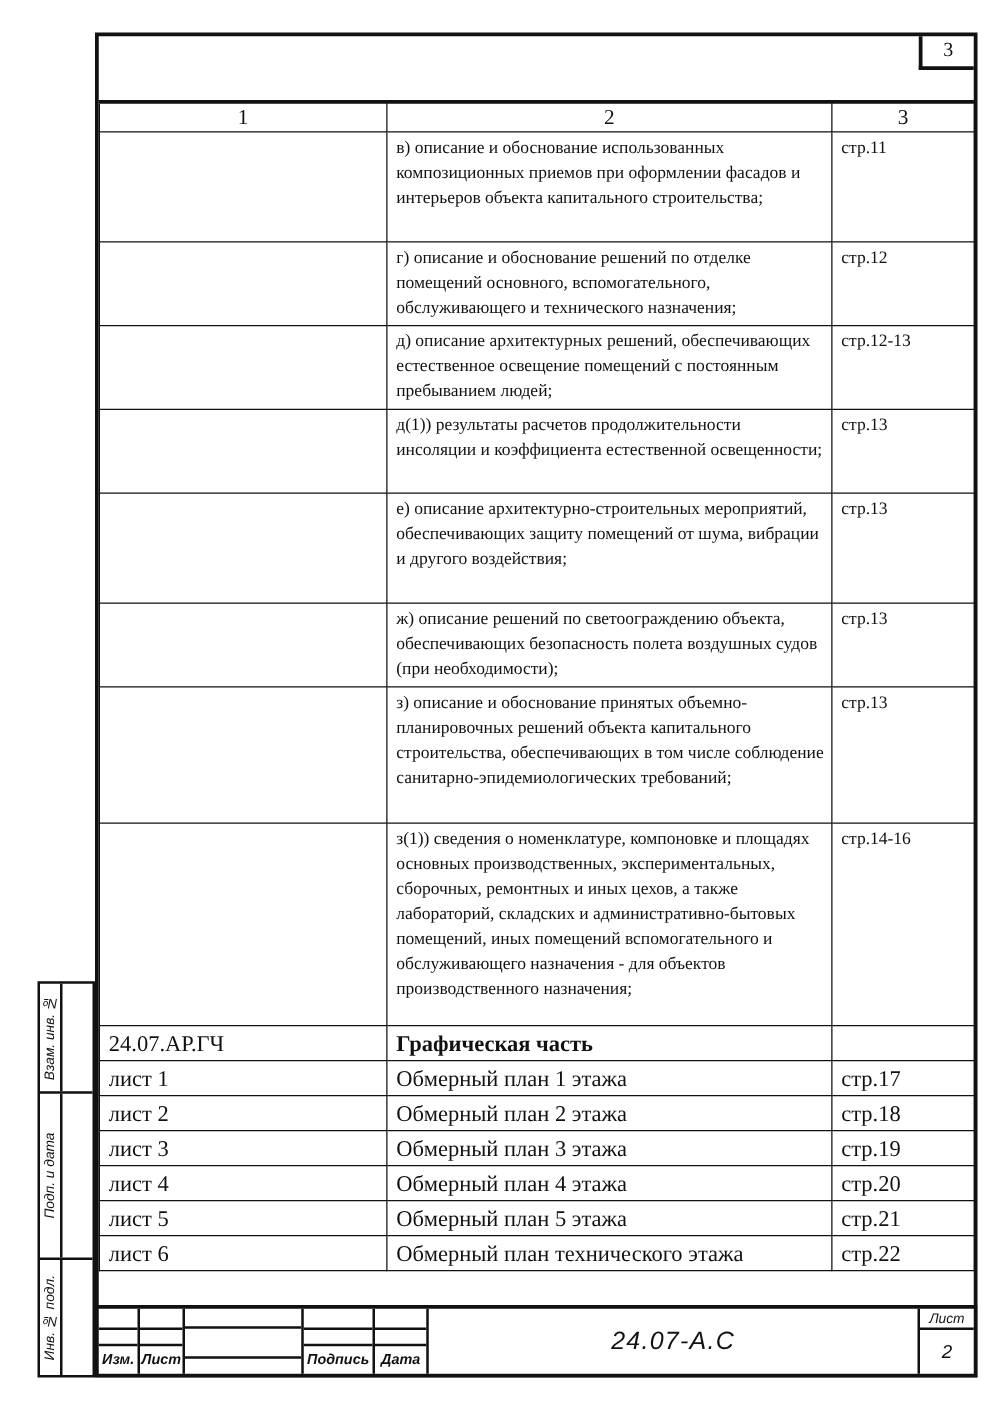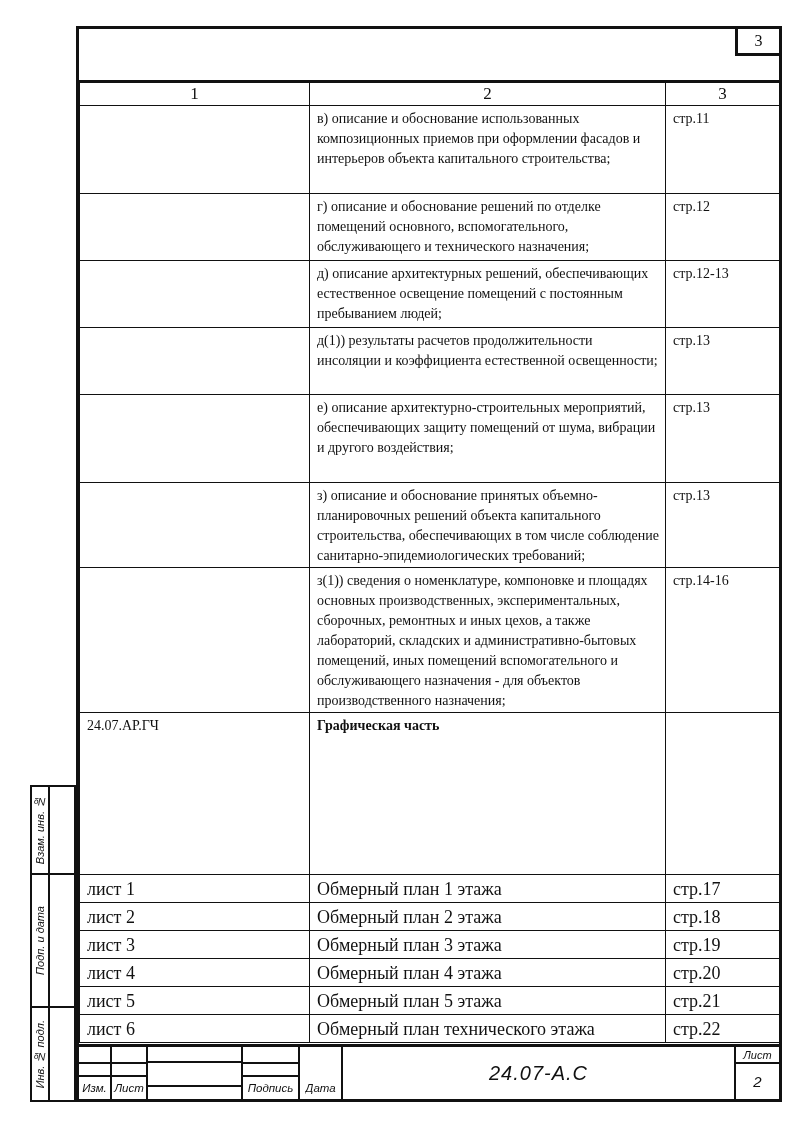--- a/index.html
+++ b/index.html
@@ -73,26 +73,27 @@
     border:3px solid #111;
     box-sizing:border-box;
     display:flex;
     background:#fff;
     font-family:"Liberation Sans","DejaVu Sans",sans-serif;
   }
   .tb-col {
     display:flex; flex-direction:column;
     border-right:2px solid #111;
     box-sizing:border-box;
+    font-weight:bold;
   }
   .tb-col:nth-child(1){ width:33px; }
   .tb-col:nth-child(2){ width:36px; }
   .tb-col:nth-child(3){ width:95px;gap:12px; }
   .tb-col:nth-child(4){ width:57px; }
-  .tb-col:nth-child(5){ width:43px;align-items:center; }
+  .tb-col:nth-child(5){ width:43px; }
   .tb-cell-a { height:17px; border-bottom:2px solid #111; box-sizing:border-box; }
   .tb-cell-b { height:13px; border-bottom:2px solid #111; box-sizing:border-box; }
   .tb-label-cell {
     flex:1; display:flex; align-items:center; justify-content:center;
     font-style:italic; font-size:11.5px; white-space:nowrap; overflow:hidden;
   }
   .tb-doc {
     flex:1; border-right:2px solid #111; box-sizing:border-box;
     display:flex; align-items:center; justify-content:center;
     font-style:italic; font-size:20px; letter-spacing:1px;
@@ -205,20 +206,25 @@
           <td class="cell-title">д(1)) результаты расчетов продолжительности инсоляции и коэффициента естественной освещенности;</td>
           <td class="cell-page">стр.13</td>
         </tr>
 
         <tr>
           <td class="cell-designation"></td>
           <td class="cell-title">е) описание архитектурно-строительных мероприятий, обеспечивающих защиту помещений от шума, вибрации и другого воздействия;</td>
           <td class="cell-page">стр.13</td>
         </tr>
 
+        <tr>
+          <td class="cell-designation"></td>
+          <td class="cell-title">ж) описание решений по светоограждению объекта, обеспечивающих безопасность полета воздушных судов (при необходимости);</td>
+          <td class="cell-page">стр.13</td>
+        </tr>
 
         <tr>
           <td class="cell-designation"></td>
           <td class="cell-title">з) описание и обоснование принятых объемно-планировочных решений объекта капитального строительства, обеспечивающих в том числе соблюдение санитарно-эпидемиологических требований;</td>
           <td class="cell-page">стр.13</td>
         </tr>
 
         <tr>
           <td class="cell-designation"></td>
           <td class="cell-title">з(1)) сведения о номенклатуре, компоновке и площадях основных производственных, экспериментальных, сборочных, ремонтных и иных цехов, а также лабораторий, складских и административно-бытовых помещений, иных помещений вспомогательного и обслуживающего назначения - для объектов производственного назначения;</td>

